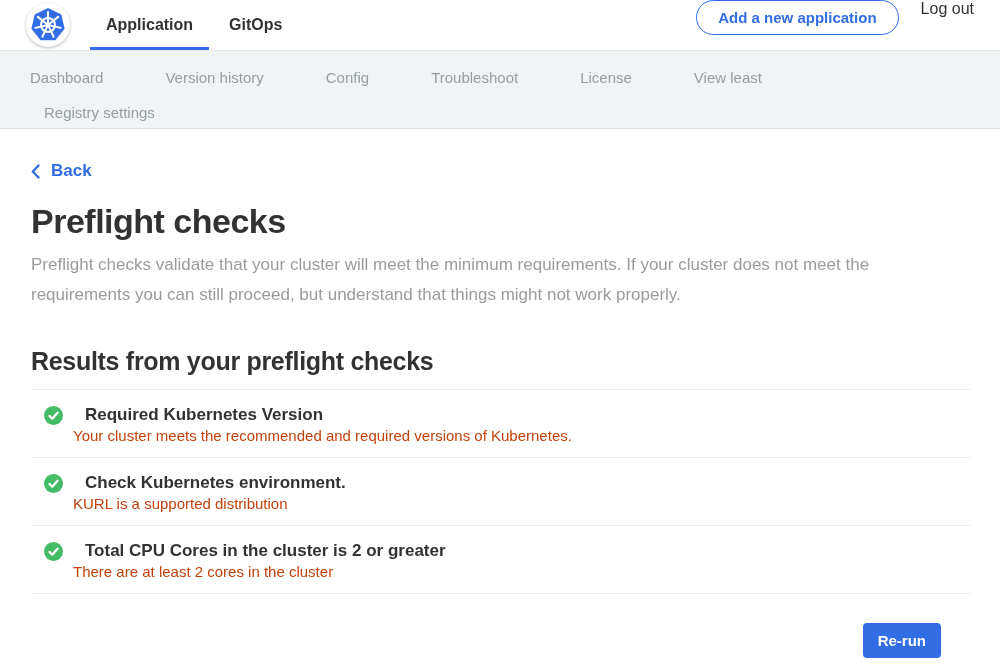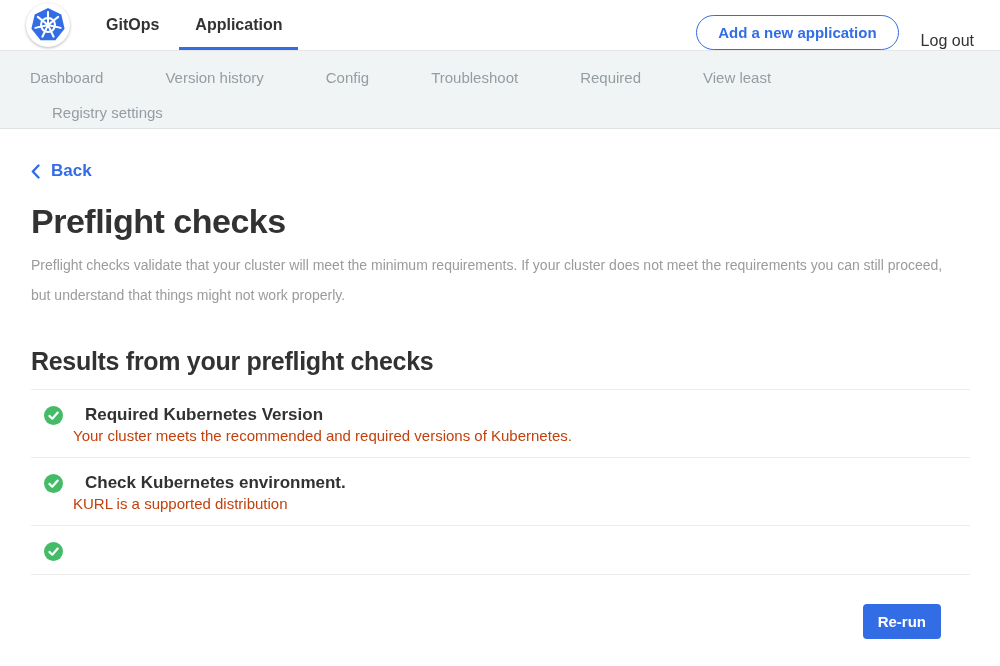--- a/index.html
+++ b/index.html
@@ -22,52 +22,52 @@
     display:flex; align-items:center; justify-content:center;
     cursor:pointer; flex:0 0 auto;
   }
   .tabs { display:flex; margin-left:18px; }
   .tab {
     display:flex; align-items:center; padding:0 16px; margin:0 2px;
     font-size:16px; font-weight:700; color:#323232;
     border-bottom:3px solid transparent; padding-top:3px; cursor:pointer;
   }
   .tab.active { border-bottom-color:#326de6; }
-  .topnav-right { margin-left:auto; display:flex; align-items:flex-end; gap:22px; }
+  .topnav-right { margin-left:auto; display:flex; align-items:flex-start; gap:22px; }
   .pill-button {
     border:1px solid #326de6; background:#fff; color:#326de6;
     font-family:inherit; font-weight:700; font-size:15px;
     border-radius:18px; padding:8px 21px; cursor:pointer; white-space:nowrap;
   }
   .logout { font-size:16px; color:#323232; cursor:pointer; }
 
   
   .subnav {
     background:#f0f4f5; border-bottom:1px solid #dde3e5;
     padding:13px 30px 2px 30px;
     display:flex; flex-wrap:wrap; align-items:center;
   }
   .subnav-item {
     color:#959da3; font-size:15px; padding:5px 0; margin-right:62px;
     cursor:pointer; white-space:nowrap;
   }
-  .subnav-item:last-child { margin-left:22px; margin-top:8px; }
+  .subnav-item:last-child { margin-left:14px; margin-top:8px; }
 
   
   .content { padding:32px 30px 0 31px; }
   .back-link {
     display:inline-flex; align-items:center; gap:11px;
     color:#326de6; font-size:17px; font-weight:700; cursor:pointer;
   }
   .page-title {
     margin:19px 0 9px 0; font-size:34px; font-weight:700;
     letter-spacing:-0.5px; color:#323232;
   }
   .page-desc {
-    margin:0; max-width:930px; font-size:14px; line-height:30px; color:#9b9b9b;
+    margin:0; max-width:930px; font-size:17px; line-height:30px; color:#9b9b9b;
   }
   .results-heading {
     margin:37px 0 13px 0; font-size:25px; font-weight:700;
     letter-spacing:-0.3px; color:#323232;
   }
   .checks { border-top:1px solid #ececec; }
   .check-row {
     display:flex; align-items:flex-start; gap:10px;
     padding:15px 0 13px 13px; border-bottom:1px solid #ececec;
   }
@@ -96,39 +96,39 @@
         <line x1="22" y1="22" x2="34.7" y2="24.9"></line>
         <line x1="22" y1="22" x2="27.6" y2="33.7"></line>
         <line x1="22" y1="22" x2="16.4" y2="33.7"></line>
         <line x1="22" y1="22" x2="9.3" y2="24.9"></line>
         <line x1="22" y1="22" x2="11.8" y2="13.9"></line>
       </g>
       <circle cx="22" cy="22" r="2.4" fill="#ffffff"></circle>
     </svg>
   </div>
   <div class="tabs">
+    <div class="tab active">
+      <span>Application</span>
+    </div>
     <div class="tab">
       <span>GitOps</span>
-    </div>
-    <div class="tab active">
-      <span>Application</span>
     </div>
   </div>
   <div class="topnav-right">
     <button class="pill-button">Add a new application</button>
     <span class="logout">Log out</span>
   </div>
 </div>
 
 <div class="subnav">
   <span class="subnav-item">Dashboard</span>
   <span class="subnav-item">Version history</span>
   <span class="subnav-item">Config</span>
   <span class="subnav-item">Troubleshoot</span>
-  <span class="subnav-item">Required</span>
+  <span class="subnav-item">License</span>
   <span class="subnav-item">View least</span>
   <span class="subnav-item">Registry settings</span>
 </div>
 
 <div class="content">
 
   <span class="back-link">
     <svg width="9" height="15" viewBox="0 0 9 15">
       <polyline points="7.5,1.5 1.8,7.5 7.5,13.5" fill="none" stroke="#326de6" stroke-width="2.4" stroke-linecap="round" stroke-linejoin="round"></polyline>
     </svg>
@@ -163,20 +163,24 @@
         <div class="check-title">Check Kubernetes environment.</div>
         <div class="check-detail">KURL is a supported distribution</div>
       </div>
     </div>
 
     <div class="check-row">
       <svg class="check-icon" width="19" height="19" viewBox="0 0 19 19">
         <circle cx="9.5" cy="9.5" r="9.5" fill="#44bb66"></circle>
         <polyline points="5.4,9.9 8.3,12.7 13.7,6.6" fill="none" stroke="#ffffff" stroke-width="2.2" stroke-linecap="round" stroke-linejoin="round"></polyline>
       </svg>
+      <div>
+        <div class="check-title">Total CPU Cores in the cluster is 2 or greater</div>
+        <div class="check-detail">There are at least 2 cores in the cluster</div>
+      </div>
     </div>
 
   </div>
 
   <div class="rerun-row">
     <button class="rerun-button">Re-run</button>
   </div>
 
 </div>
 

